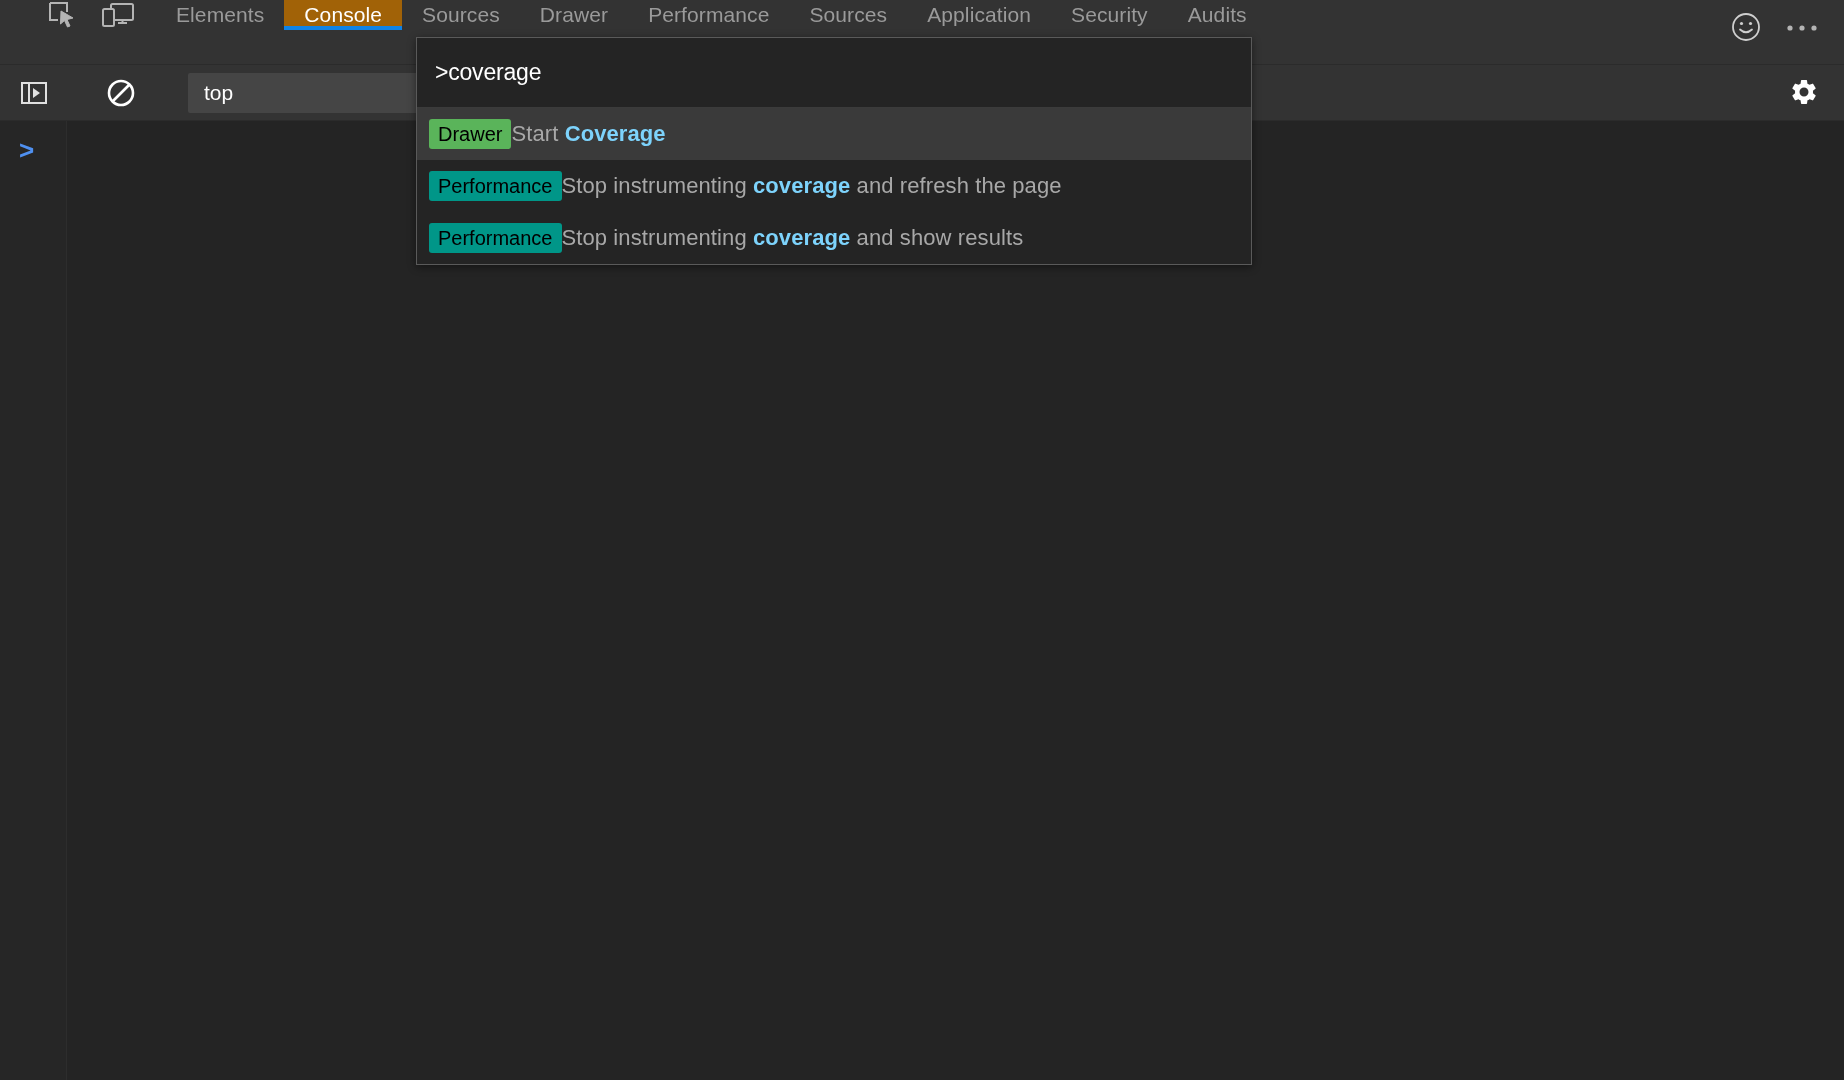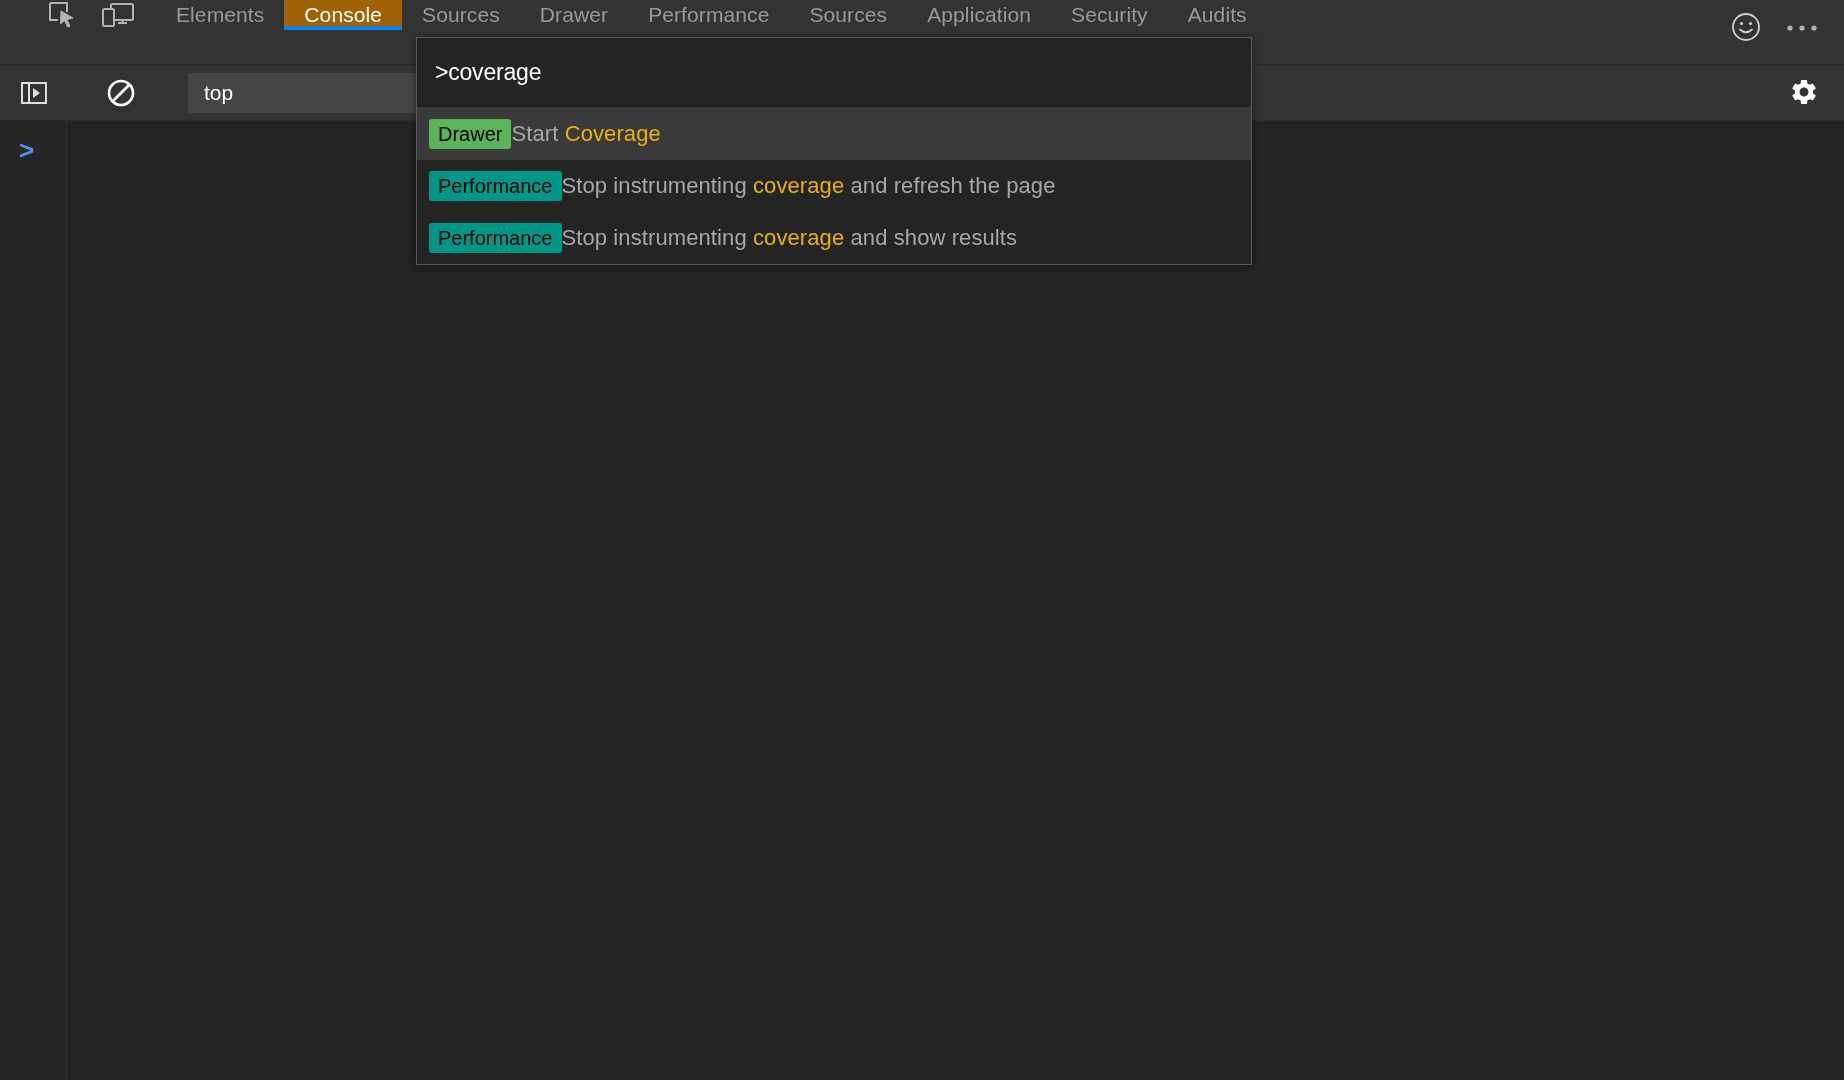--- a/index.html
+++ b/index.html
@@ -244,22 +244,22 @@
   }
   .badge-drawer { background: #5ab45a; }
   .badge-performance { background: #009688; }
   .item-title {
     font-size: 22px;
     color: #a8a8a8;
     white-space: nowrap;
     letter-spacing: 0.1px;
   }
   .item-title b {
-    color: #eab308;
-    font-weight: normal;
+    color: #7dd3fc;
+    font-weight: bold;
   }
 </style>
 </head>
 <body>
 
 <div id="devtools">
 
   <div class="tabbar">
     <div class="tabbar-left">
 

